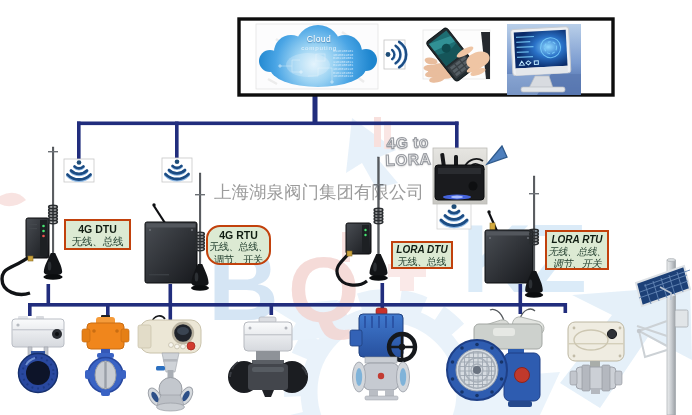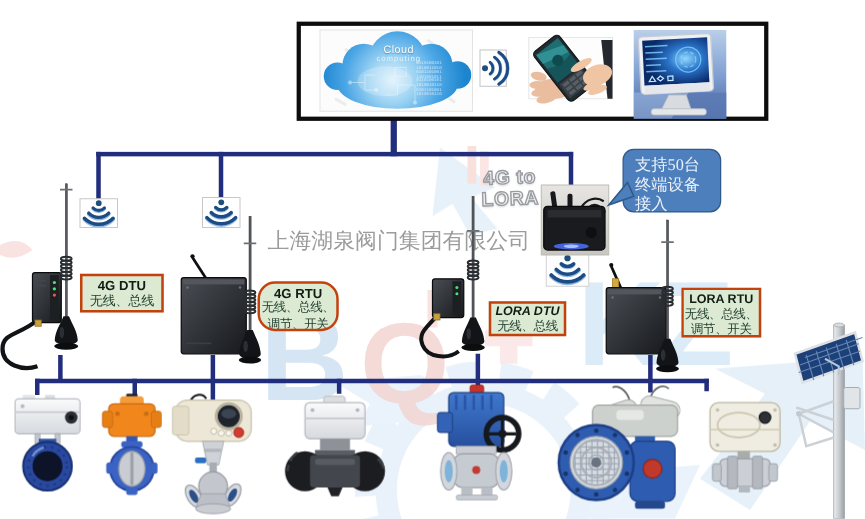--- a/index.html
+++ b/index.html
@@ -564,44 +564,39 @@
 0110100101
 1010010110
 0101101001
 1010010110</div>
 
 <div class="wordart">
   <div>4G to</div>
   <div>LORA</div>
 </div>
 
-<div class="callout">
-  <div>支持50台</div>
-  <div>终端设备</div>
-  <div>接入</div>
-</div>
 <svg class="callout-tail" width="26" height="26" viewBox="0 0 26 26">
   <polygon points="17,1 2,19 22,12" fill="#4e7fbd" stroke="#2f5a8c" stroke-width="1.3"></polygon>
 </svg>
 
 <div class="label-box" style="left:64px;top:219px;width:67px;height:31px;padding-top:2px;">
   <div class="t" style="font-size:10.5px;line-height:12px;">4G DTU</div>
   <div class="l" style="font-size:10.5px;line-height:13px;letter-spacing:-0.2px;">无线、总线</div>
 </div>
 
 <div class="label-box" style="left:206px;top:225px;width:65px;height:40px;padding-top:2px;border-radius:14px;">
   <div class="t" style="font-size:10.5px;line-height:12px;">4G RTU</div>
   <div class="l" style="font-size:10px;line-height:12.5px;letter-spacing:-0.3px;">无线、总线、</div>
   <div class="l" style="font-size:10px;line-height:12.5px;letter-spacing:-0.3px;">调节、开关</div>
 </div>
 
 <div class="label-box" style="left:391px;top:241px;width:62px;height:28px;padding-top:1px;">
   <div class="t" style="font-size:10px;line-height:11.5px;font-style:italic;">LORA DTU</div>
   <div class="l" style="font-size:10px;line-height:12px;letter-spacing:-0.3px;">无线、总线</div>
 </div>
 
-<div class="label-box" style="left:545px;top:230px;width:64px;height:40px;padding-top:2px;">
+<div class="label-box" style="left:545px;top:230px;width:64px;height:40px;padding-top:2px;font-style:italic;">
   <div class="t" style="font-size:10px;line-height:11.5px;">LORA RTU</div>
   <div class="l" style="font-size:10px;line-height:12.5px;letter-spacing:-0.3px;">无线、总线、</div>
   <div class="l" style="font-size:10px;line-height:12.5px;letter-spacing:-0.3px;">调节、开关</div>
 </div>
 
 </div>
 
 </body></html>

